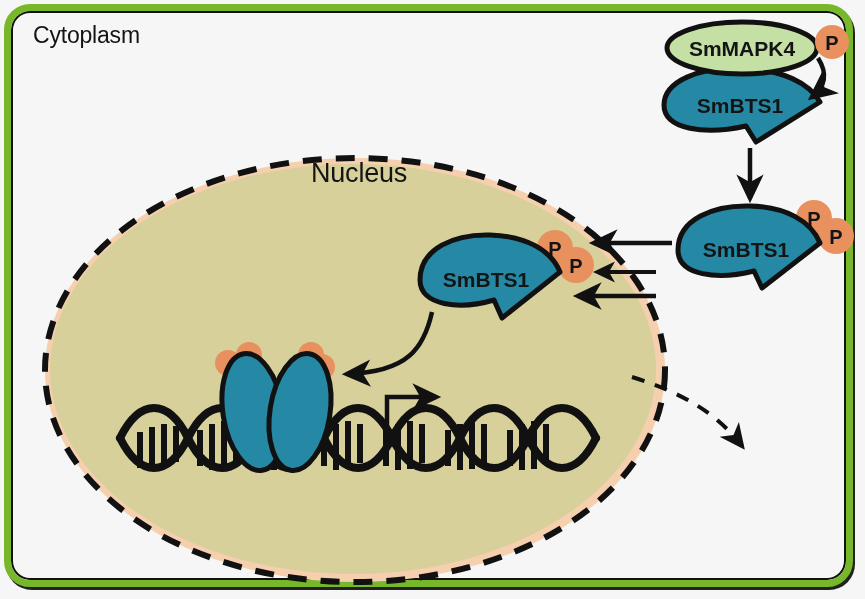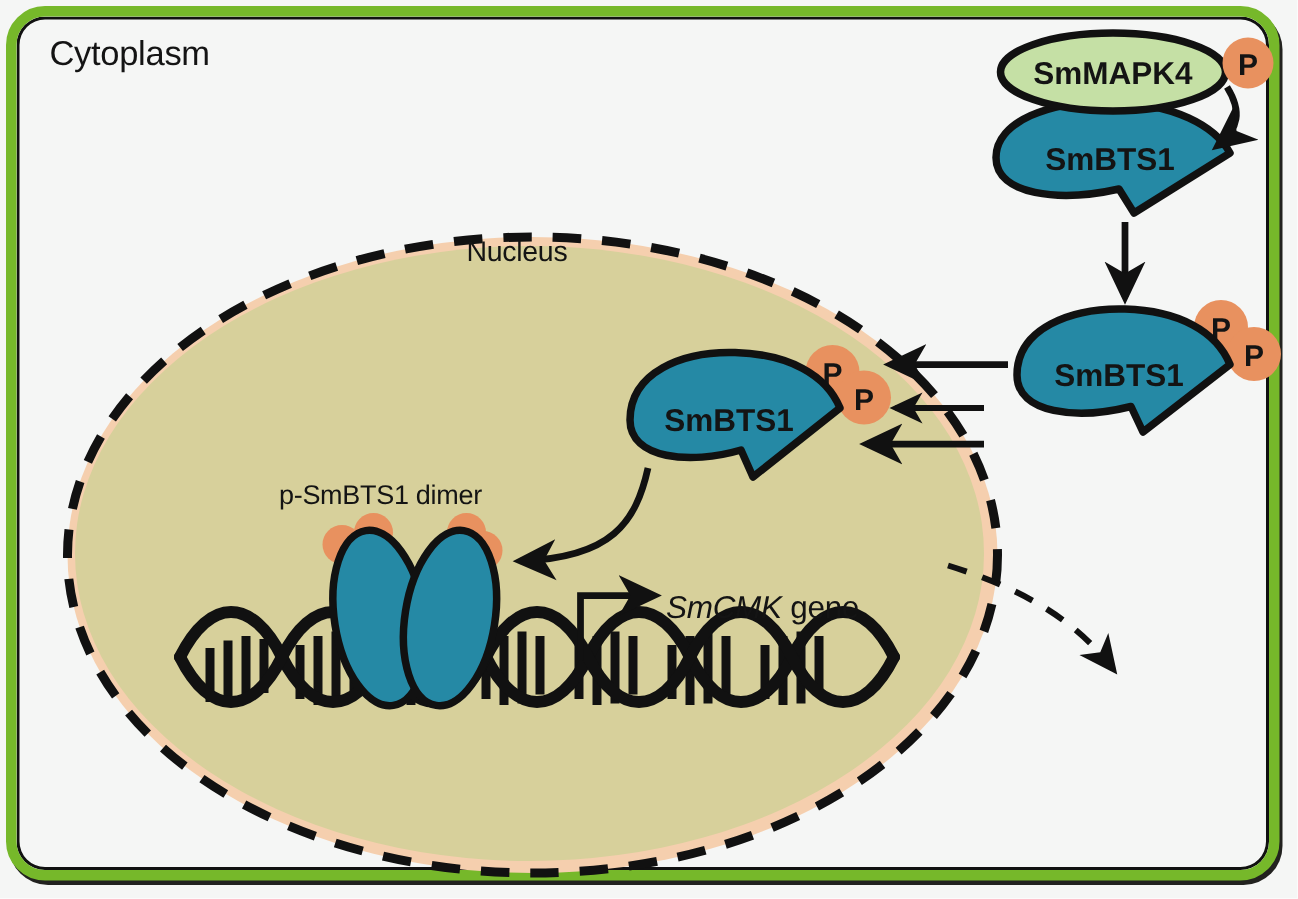--- a/index.html
+++ b/index.html
@@ -36,21 +36,21 @@
     letter-spacing: -0.2px;
   }
   #cytoplasm-label {
     left: 33px;
     top: 22px;
     font-size: 23px;
   }
   #nucleus-label {
     left: 311px;
     top: 158px;
-    font-size: 19px;
+    font-size: 27px;
   }
   #dimer-label {
     left: 186px;
     top: 320px;
     font-size: 18px;
   }
   #gene-cps1-label {
     left: 444px;
     top: 361px;
     font-size: 21px;
@@ -234,19 +234,17 @@
                L 754 271
                C 718 280, 678 276, 678 250 Z" fill="#2589a5" stroke="#111111" stroke-width="5" stroke-linejoin="round"></path>
       <text class="shape-text" x="746" y="257" font-size="21" text-anchor="middle">SmBTS1</text>
     </g>
   </svg>
 
   <div class="lbl" id="cytoplasm-label">Cytoplasm</div>
 
   <div class="lbl" id="nucleus-label">Nucleus</div>
 
-  <div class="lbl" id="dimer-label">p-SmBTS1 dimer</div>
-
-
-  <div class="lbl" id="gene-cmk-label"><span class="gene-ital">SmCMK</span><span> gene</span></div>
+
+
 
 
 </div>
 
 </body></html>

